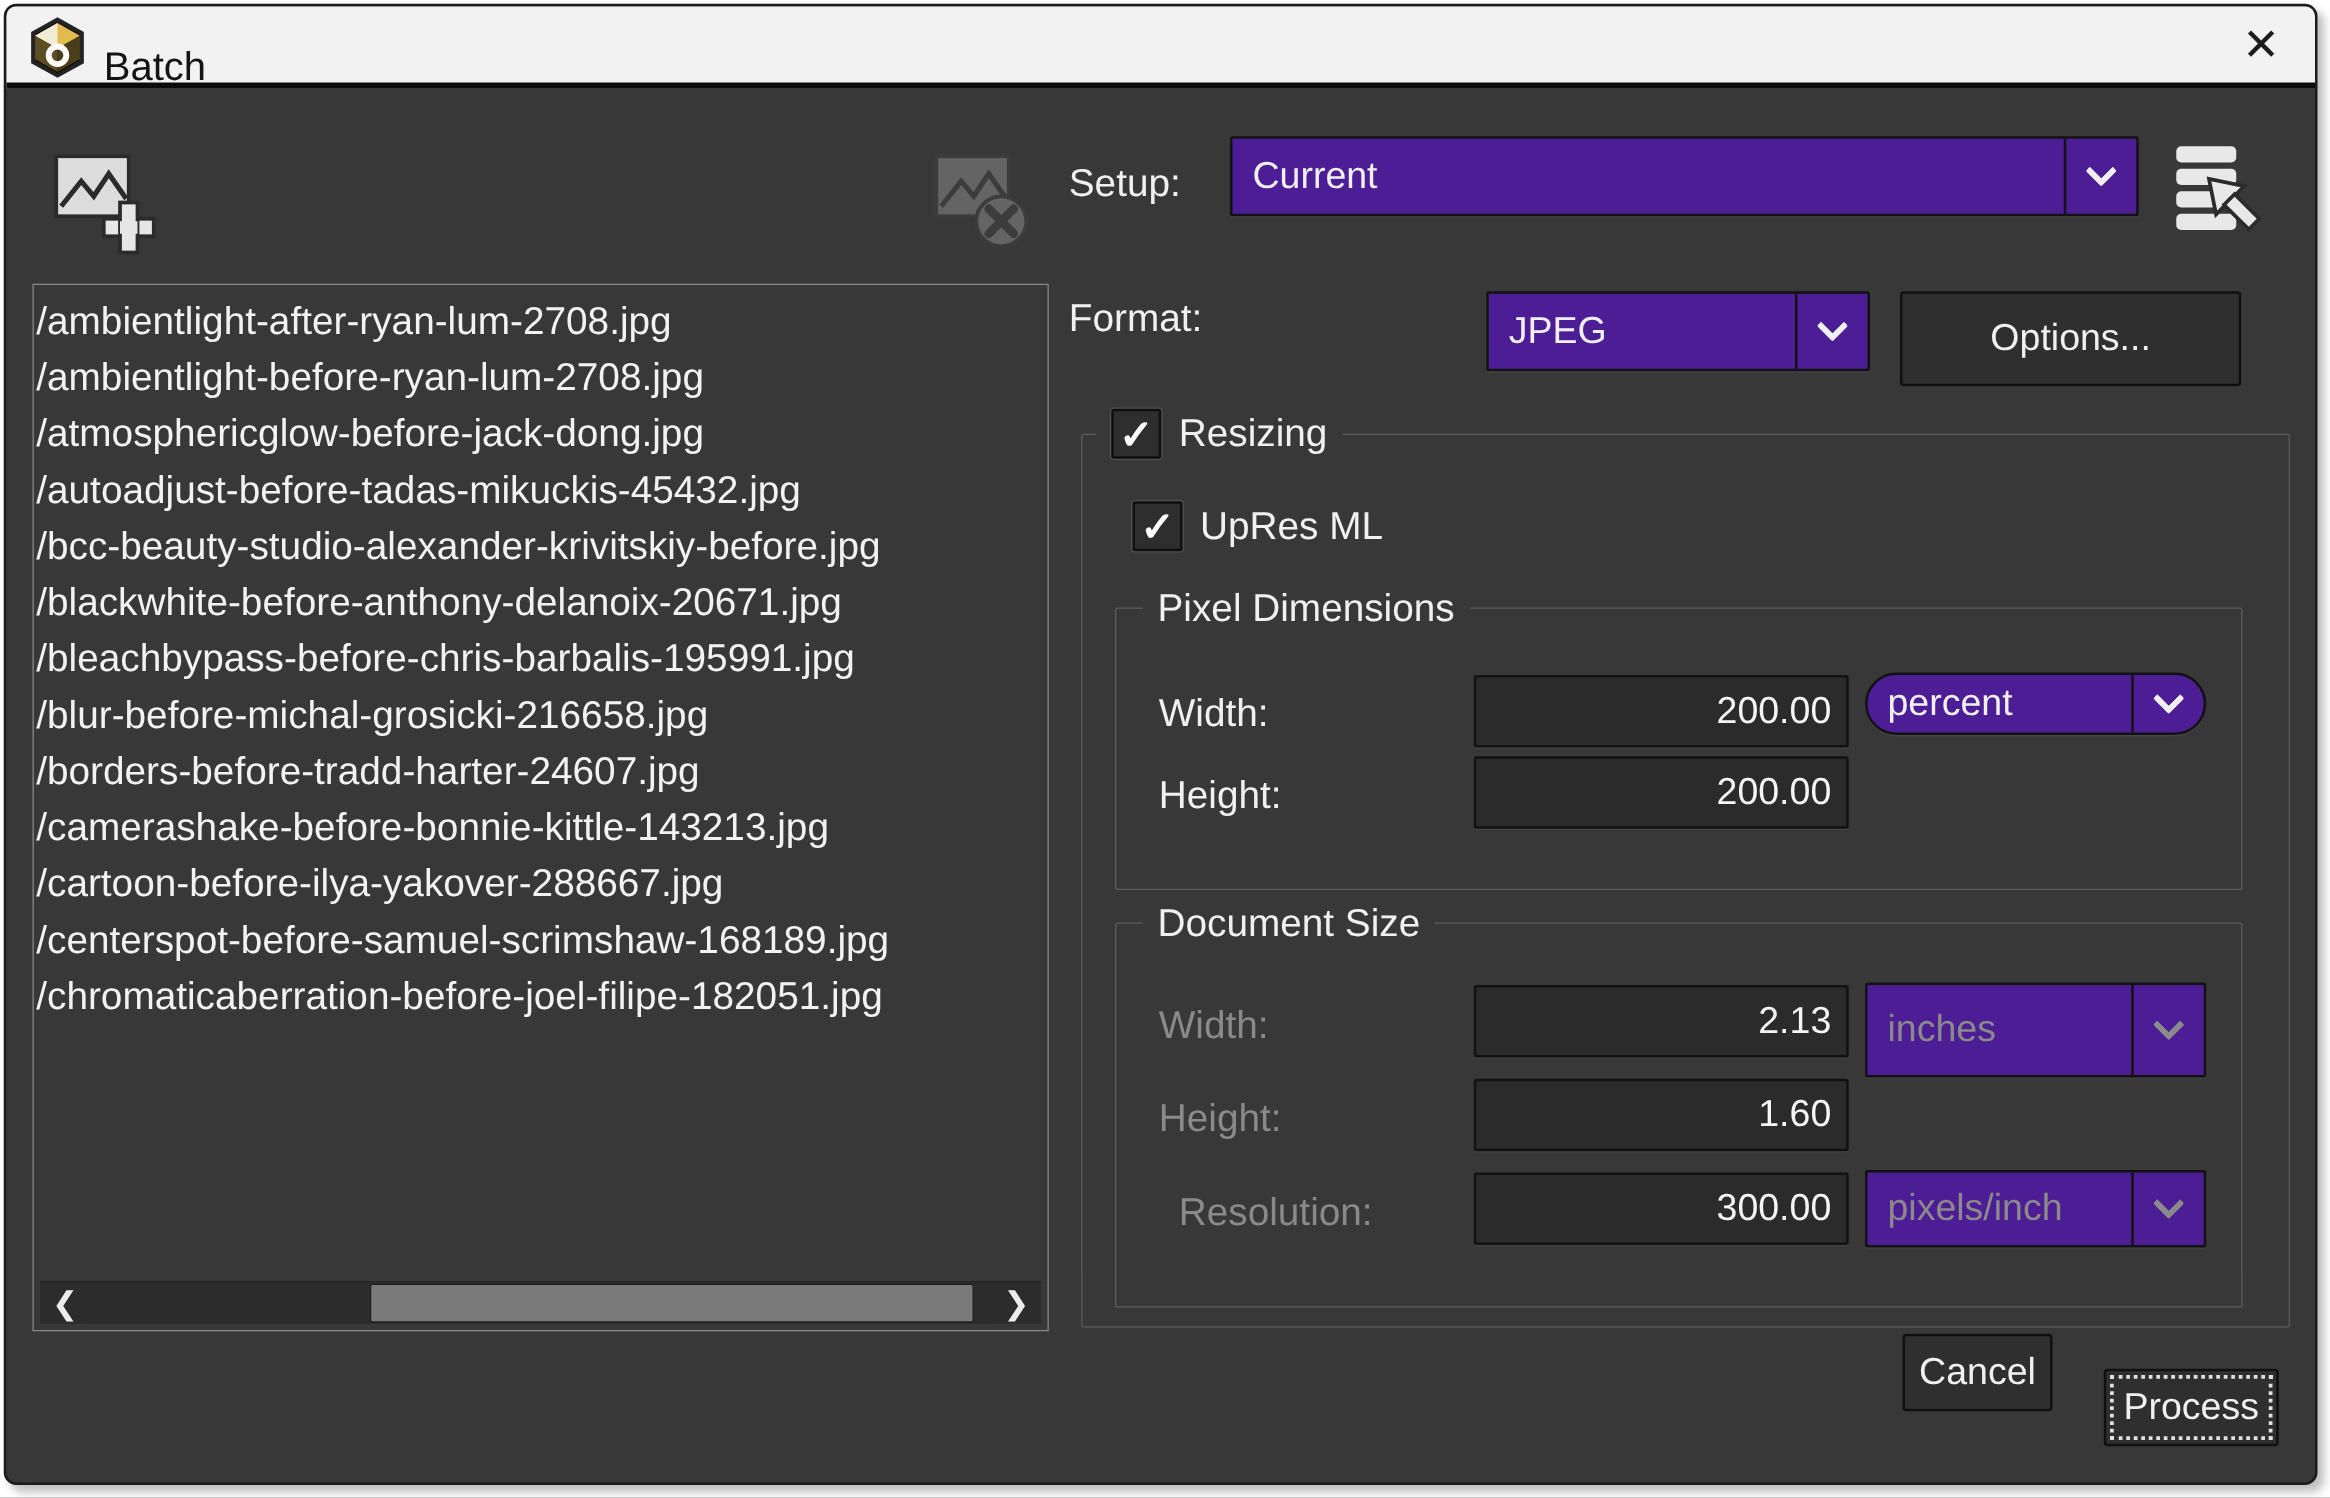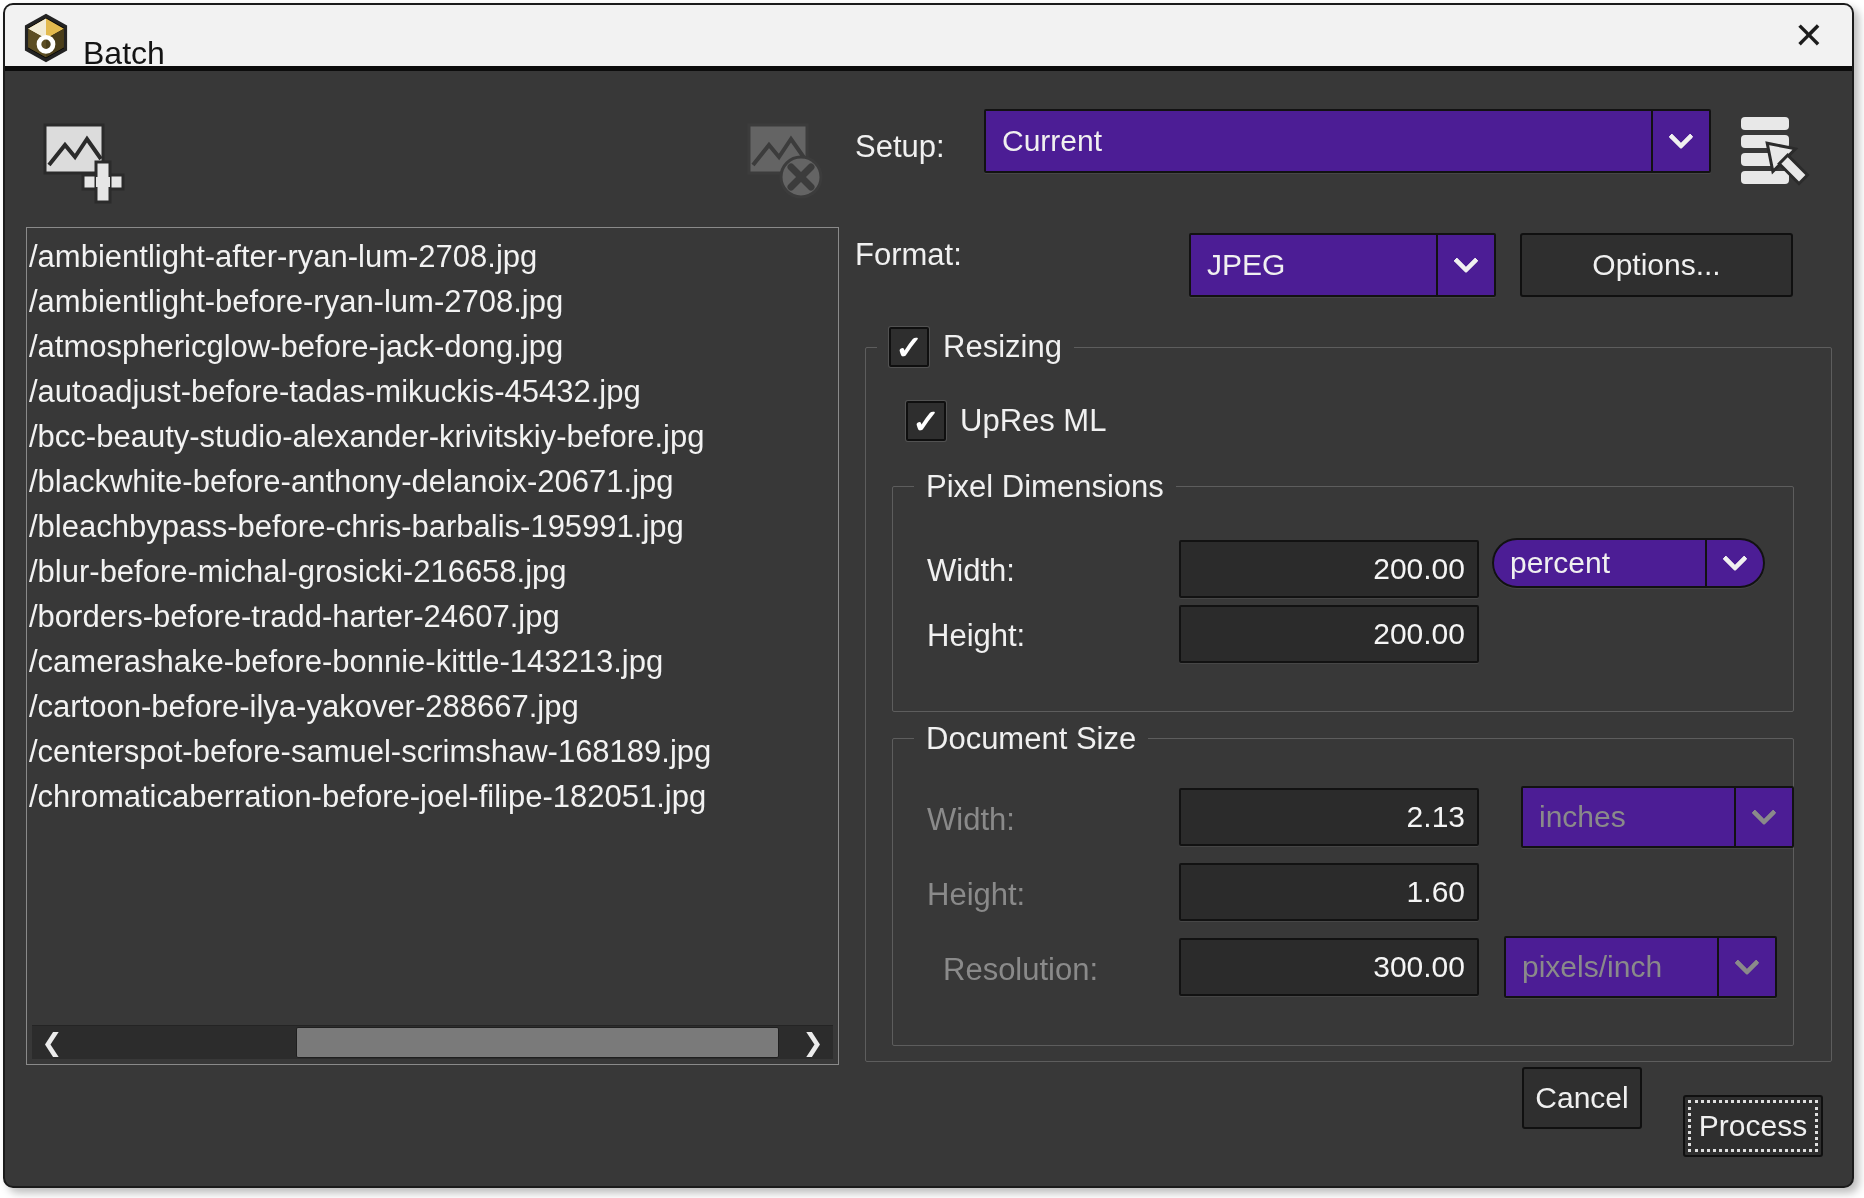--- a/index.html
+++ b/index.html
@@ -143,21 +143,21 @@
     </g>
   </svg>
 
   <span class="lbl" style="left:850px; top:232px;">Format:</span>
   <div class="select" style="left:1184px; top:228px; width:307px; height:64px;">
     <span class="val">JPEG</span>
     <span class="chevbox">
         <span class="chev"></span>
       </span>
   </div>
-  <div class="btn" style="left:1515px; top:228px; width:273px; height:64px;">Options...</div>
+  <div class="btn" style="left:1515px; top:228px; width:273px; height:76px;">Options...</div>
 
   <div class="filelist">
     <div class="items">
       <div class="fileitem">/ambientlight-after-ryan-lum-2708.jpg</div>
       <div class="fileitem">/ambientlight-before-ryan-lum-2708.jpg</div>
       <div class="fileitem">/atmosphericglow-before-jack-dong.jpg</div>
       <div class="fileitem">/autoadjust-before-tadas-mikuckis-45432.jpg</div>
       <div class="fileitem">/bcc-beauty-studio-alexander-krivitskiy-before.jpg</div>
       <div class="fileitem">/blackwhite-before-anthony-delanoix-20671.jpg</div>
       <div class="fileitem">/bleachbypass-before-chris-barbalis-195991.jpg</div>
@@ -209,33 +209,33 @@
   <span class="lbl" style="left:922px; top:613px;">Height:</span>
   <input class="field" style="left: 1174px; top: 600px; width: 300px; height: 58px;" type="text" value="200.00">
 
   <div class="groupbox" style="left:887px; top:733px; width:902px; height:308px;"></div>
   <div class="legend" style="left:909px; top:710px;">
     <span>Document Size</span>
   </div>
 
   <span class="lbl dim" style="left:922px; top:797px;">Width:</span>
   <input class="field" style="left: 1174px; top: 783px; width: 300px; height: 58px;" type="text" value="2.13">
-  <div class="select dim" style="left:1487px; top:781px; width:273px; height:62px;margin-left:29px;">
+  <div class="select dim" style="left:1487px; top:781px; width:273px; height:76px;">
     <span class="val">inches</span>
     <span class="chevbox">
         <span class="chev"></span>
       </span>
   </div>
 
   <span class="lbl dim" style="left:922px; top:872px;">Height:</span>
   <input class="field" style="left: 1174px; top: 858px; width: 300px; height: 58px;" type="text" value="1.60">
 
   <span class="lbl dim" style="left:922px; top:947px;margin-left:16px;">Resolution:</span>
   <input class="field" style="left: 1174px; top: 933px; width: 300px; height: 58px;" type="text" value="300.00">
-  <div class="select dim" style="left:1487px; top:931px; width:273px; height:62px;margin-left:12px;">
+  <div class="select dim" style="left:1487px; top:931px; width:273px; height:62px;">
     <span class="val">pixels/inch</span>
     <span class="chevbox">
         <span class="chev"></span>
       </span>
   </div>
 
   <div class="btn" style="left:1517px; top:1062px; width:120px; height:62px;">Cancel</div>
   <div class="btn focusring" style="left:1678px; top:1090px; width:140px; height:62px;">Process</div>
 
 </div>

